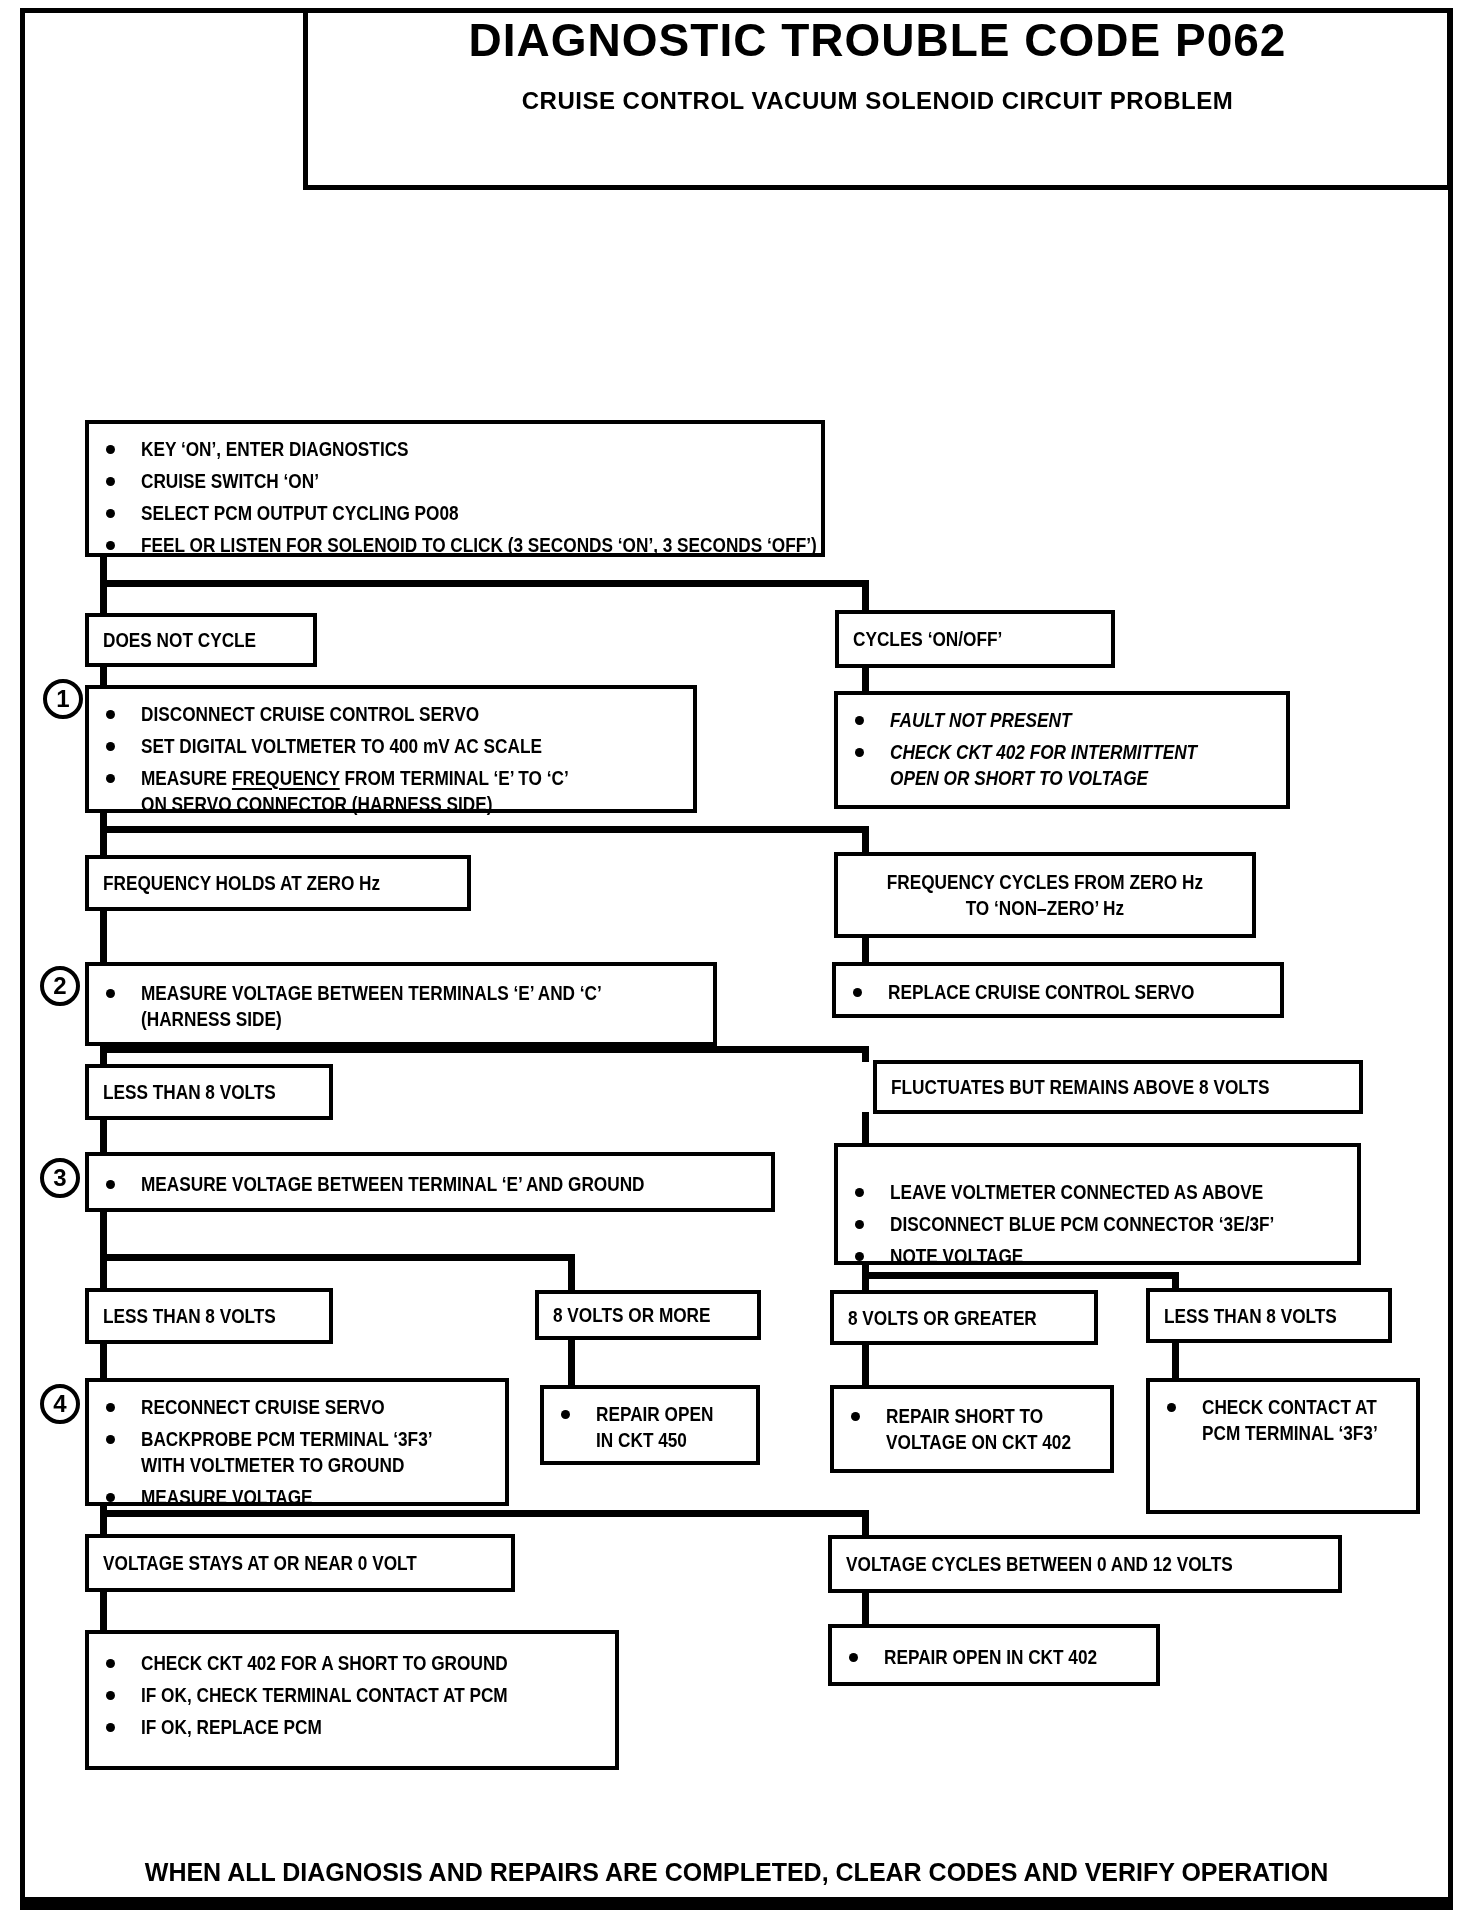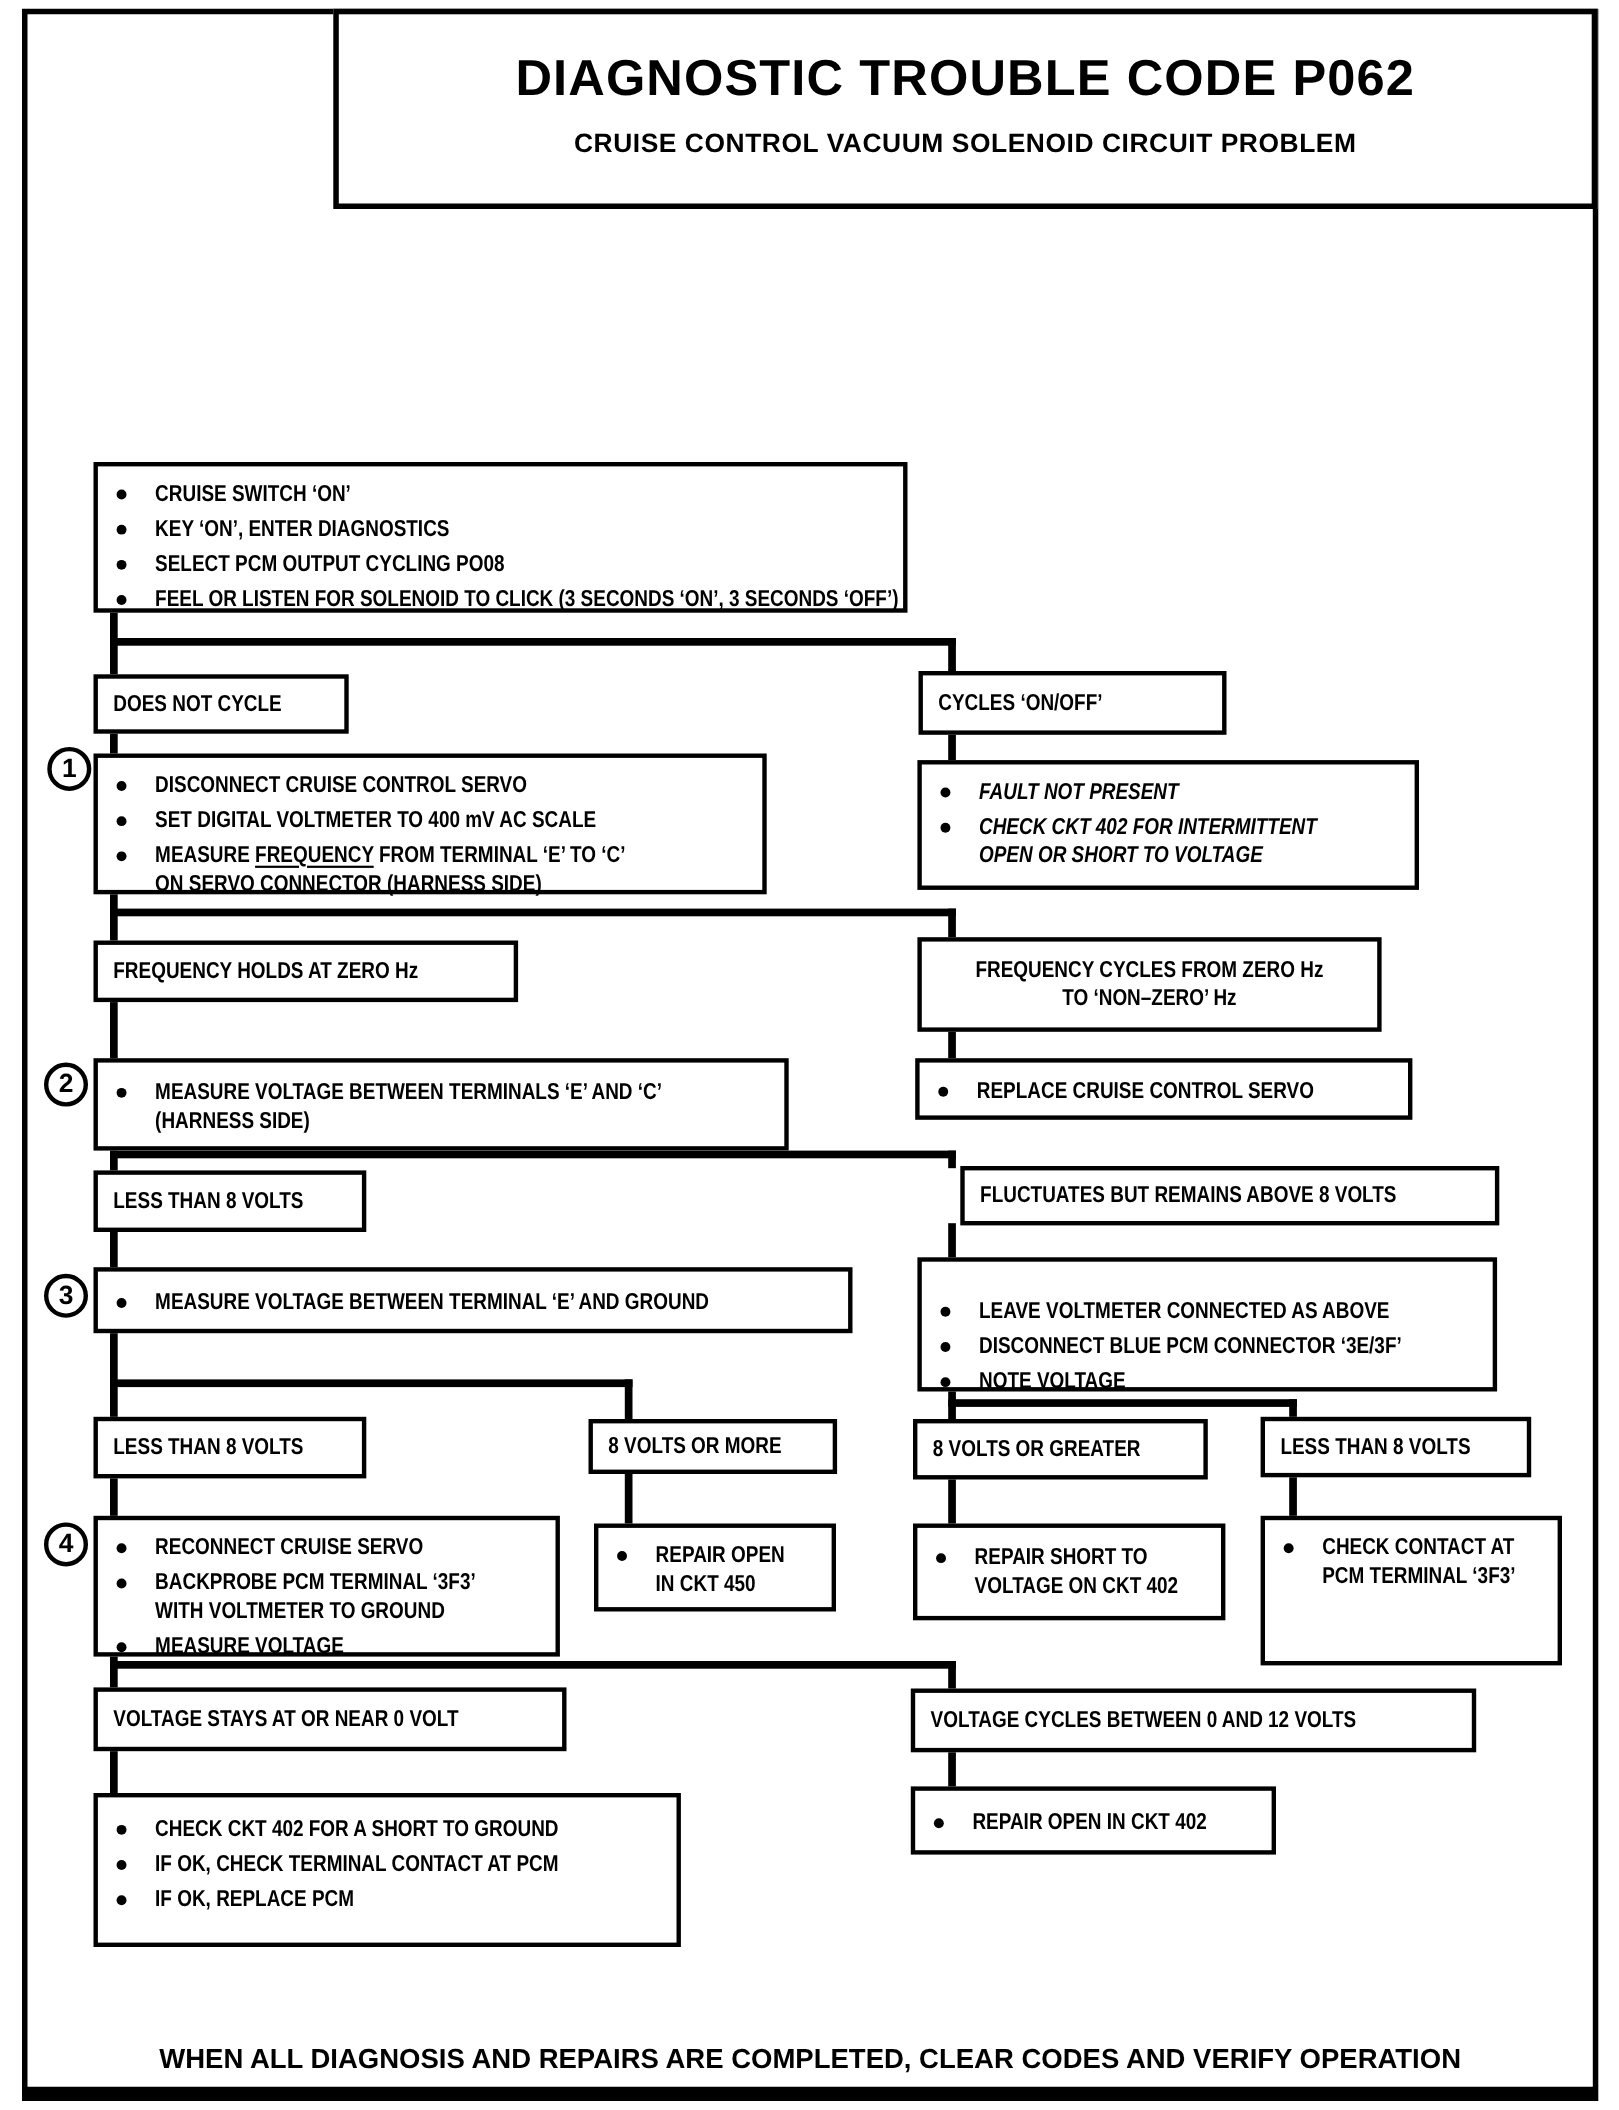--- a/index.html
+++ b/index.html
@@ -9,21 +9,21 @@
     font-family:"Liberation Sans", sans-serif; font-weight:bold;
   }
   .frame {
     position:absolute; left:20px; top:8px; width:1433px; height:1902px;
     border:5px solid #000; border-bottom:13px solid #000; box-sizing:border-box;
   }
   .title-box {
     position:absolute; left:303px; top:8px; width:1149px; height:182px;
     background:#fff; border:5px solid #000; box-sizing:border-box; text-align:center;
   }
-  .title-main { font-size:46px; letter-spacing:1px; margin-top:30px; }
+  .title-main { font-size:46px; letter-spacing:1px; }
   .title-sub  { font-size:24px; letter-spacing:0.5px; margin-top:20px; }
 
   .node {
     position:absolute; background:#fff; border:4px solid #000;
     box-sizing:border-box; font-size:21px;
   }
   .lbl { display:flex; align-items:center; padding-left:14px; }
   .lbl-center { justify-content:center; padding-left:0; text-align:center; }
 
   .txt {
@@ -98,22 +98,22 @@
 
 <div class="vl" style="left:100px;top:1504px;width:7px;height:32px;"></div>
 <div class="hl" style="left:100px;top:1510px;width:769px;height:7px;"></div>
 <div class="vl" style="left:862px;top:1510px;width:7px;height:27px;"></div>
 
 <div class="vl" style="left:100px;top:1590px;width:7px;height:42px;"></div>
 <div class="vl" style="left:862px;top:1591px;width:7px;height:35px;"></div>
 
 <div class="node" style="left:85px;top:420px;width:740px;height:137px;">
   <div class="bullets">
+    <div class="b"><span class="dot"></span><span class="txt">KEY ‘ON’, ENTER DIAGNOSTICS</span></div>
     <div class="b"><span class="dot"></span><span class="txt">CRUISE SWITCH ‘ON’</span></div>
-    <div class="b"><span class="dot"></span><span class="txt">KEY ‘ON’, ENTER DIAGNOSTICS</span></div>
     <div class="b"><span class="dot"></span><span class="txt">SELECT PCM OUTPUT CYCLING PO08</span></div>
     <div class="b"><span class="dot"></span><span class="txt">FEEL OR LISTEN FOR SOLENOID TO CLICK (3 SECONDS ‘ON’, 3 SECONDS ‘OFF’)</span></div>
   </div>
 </div>
 
 <div class="node lbl" style="left:85px;top:613px;width:232px;height:54px;">
   <span class="txt">DOES NOT CYCLE</span>
 </div>
 <div class="node lbl" style="left:835px;top:610px;width:280px;height:58px;">
   <span class="txt">CYCLES ‘ON/OFF’</span>

